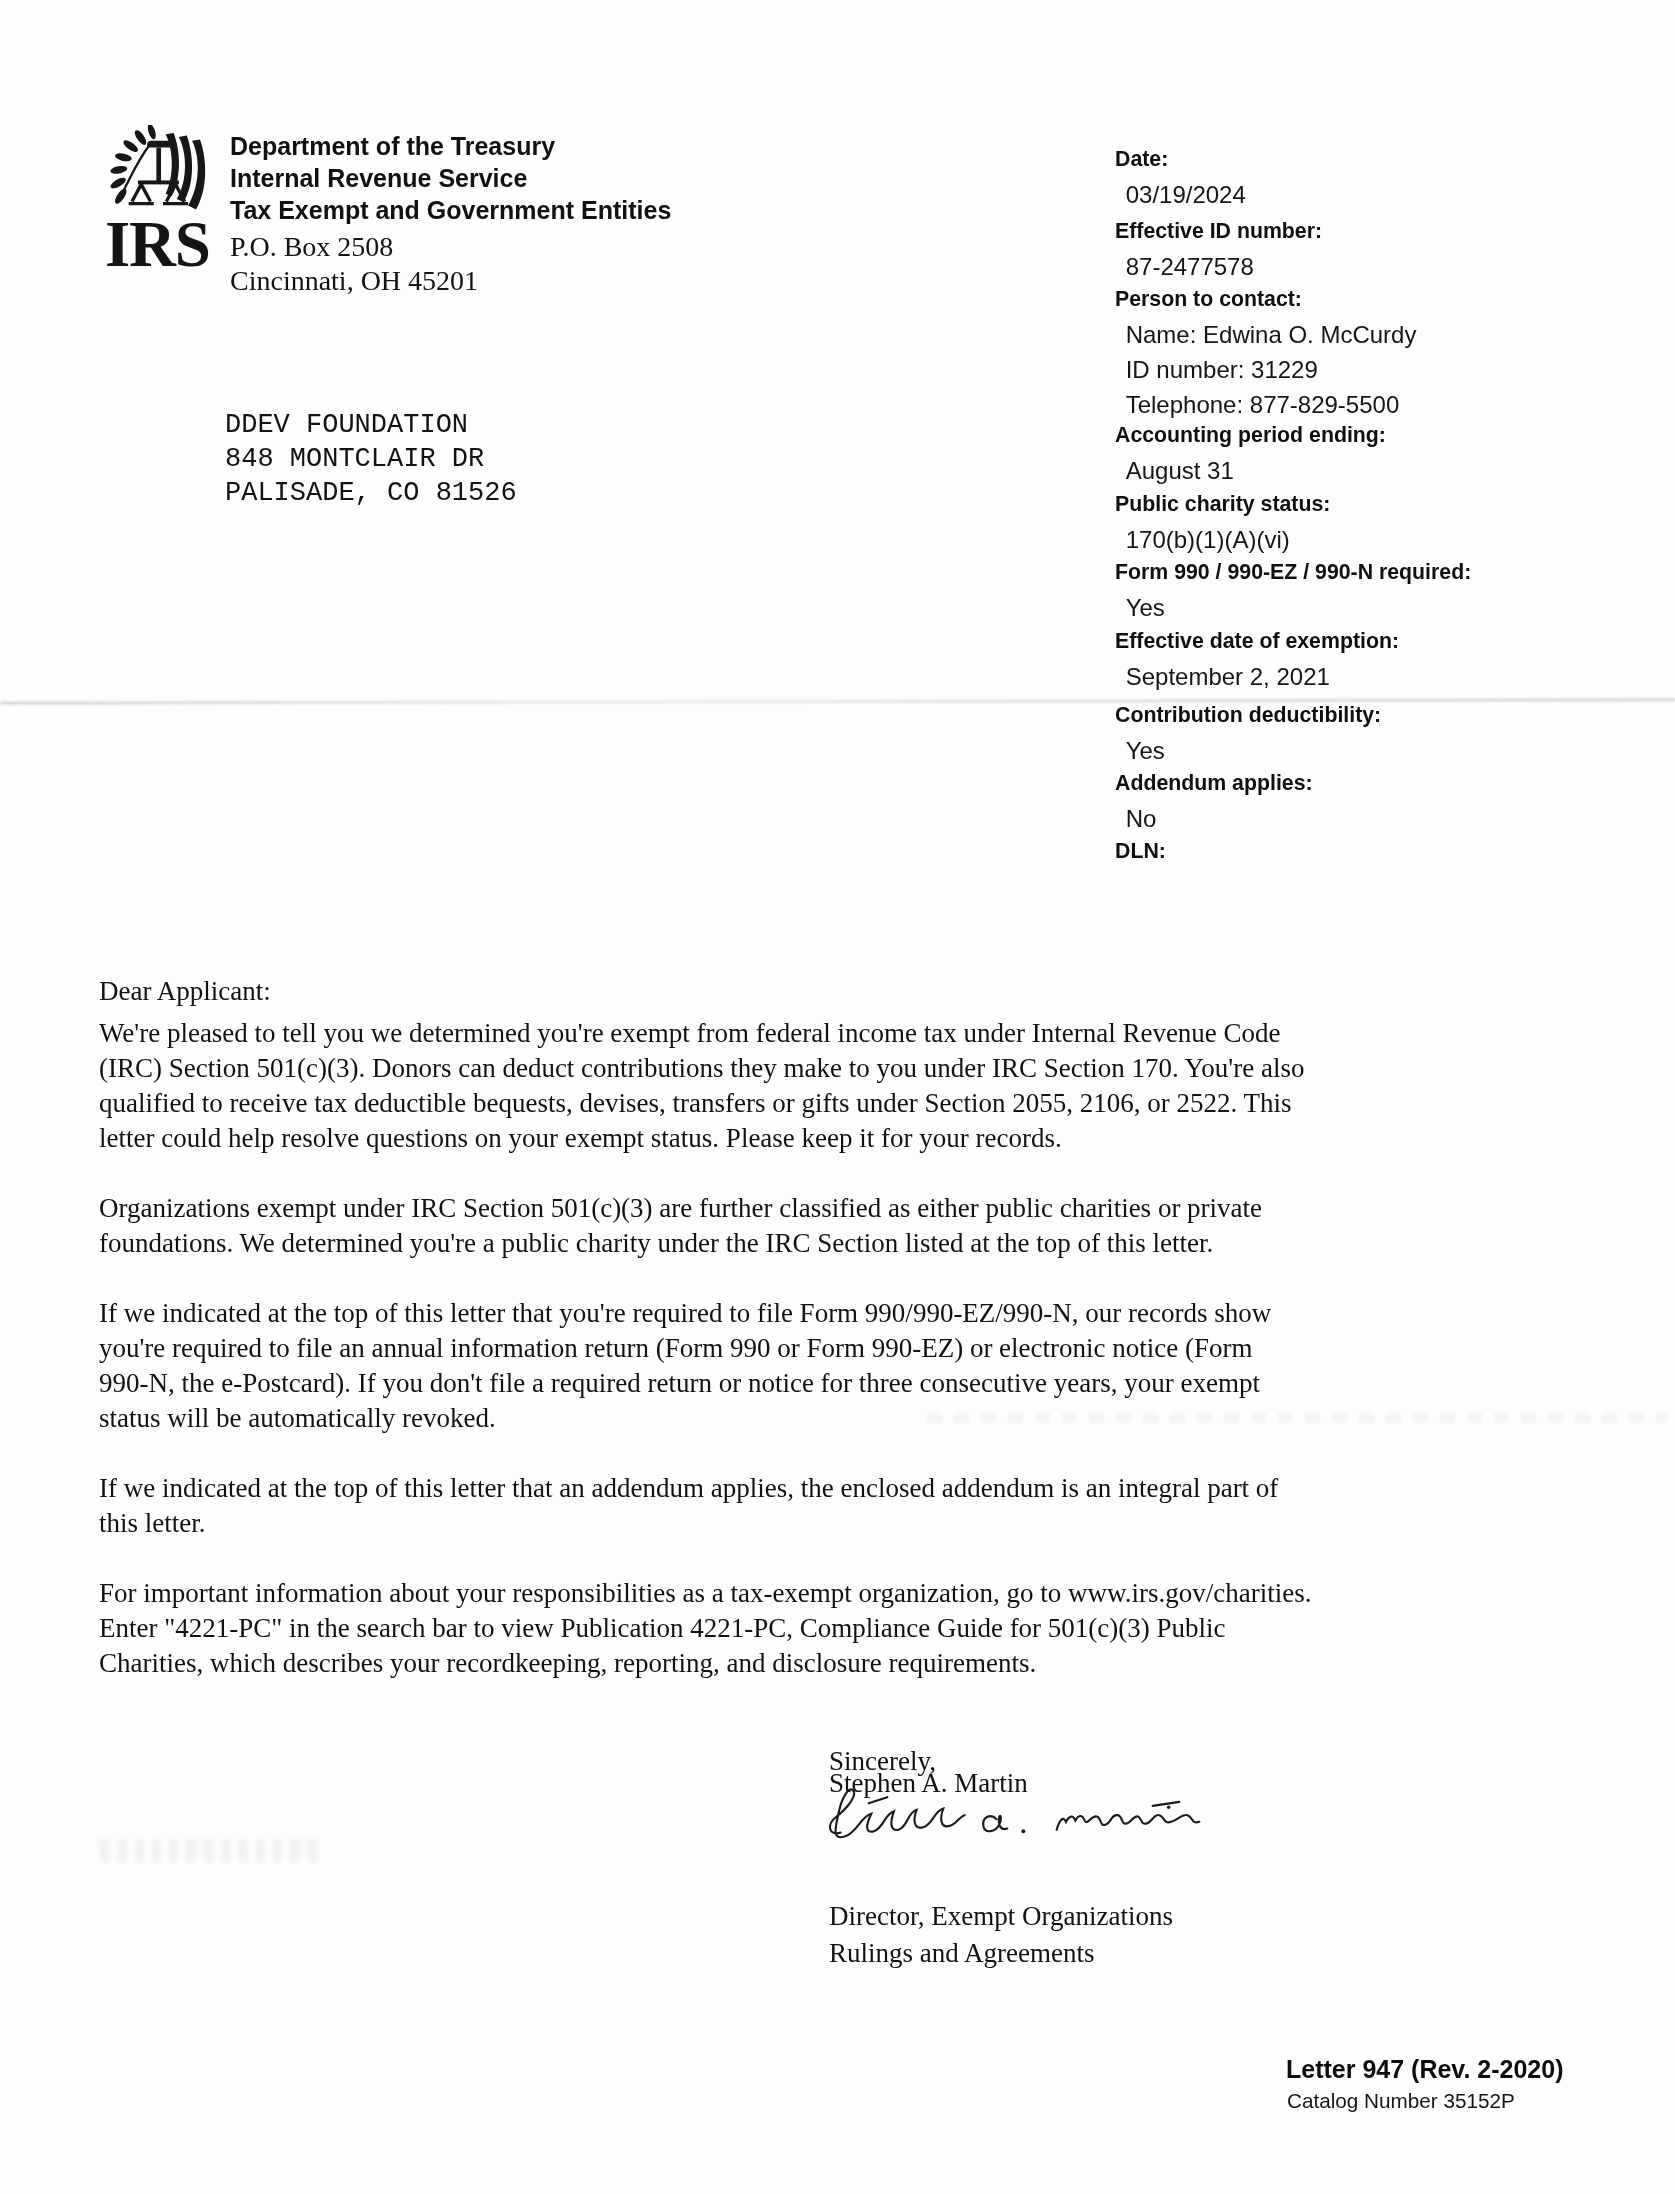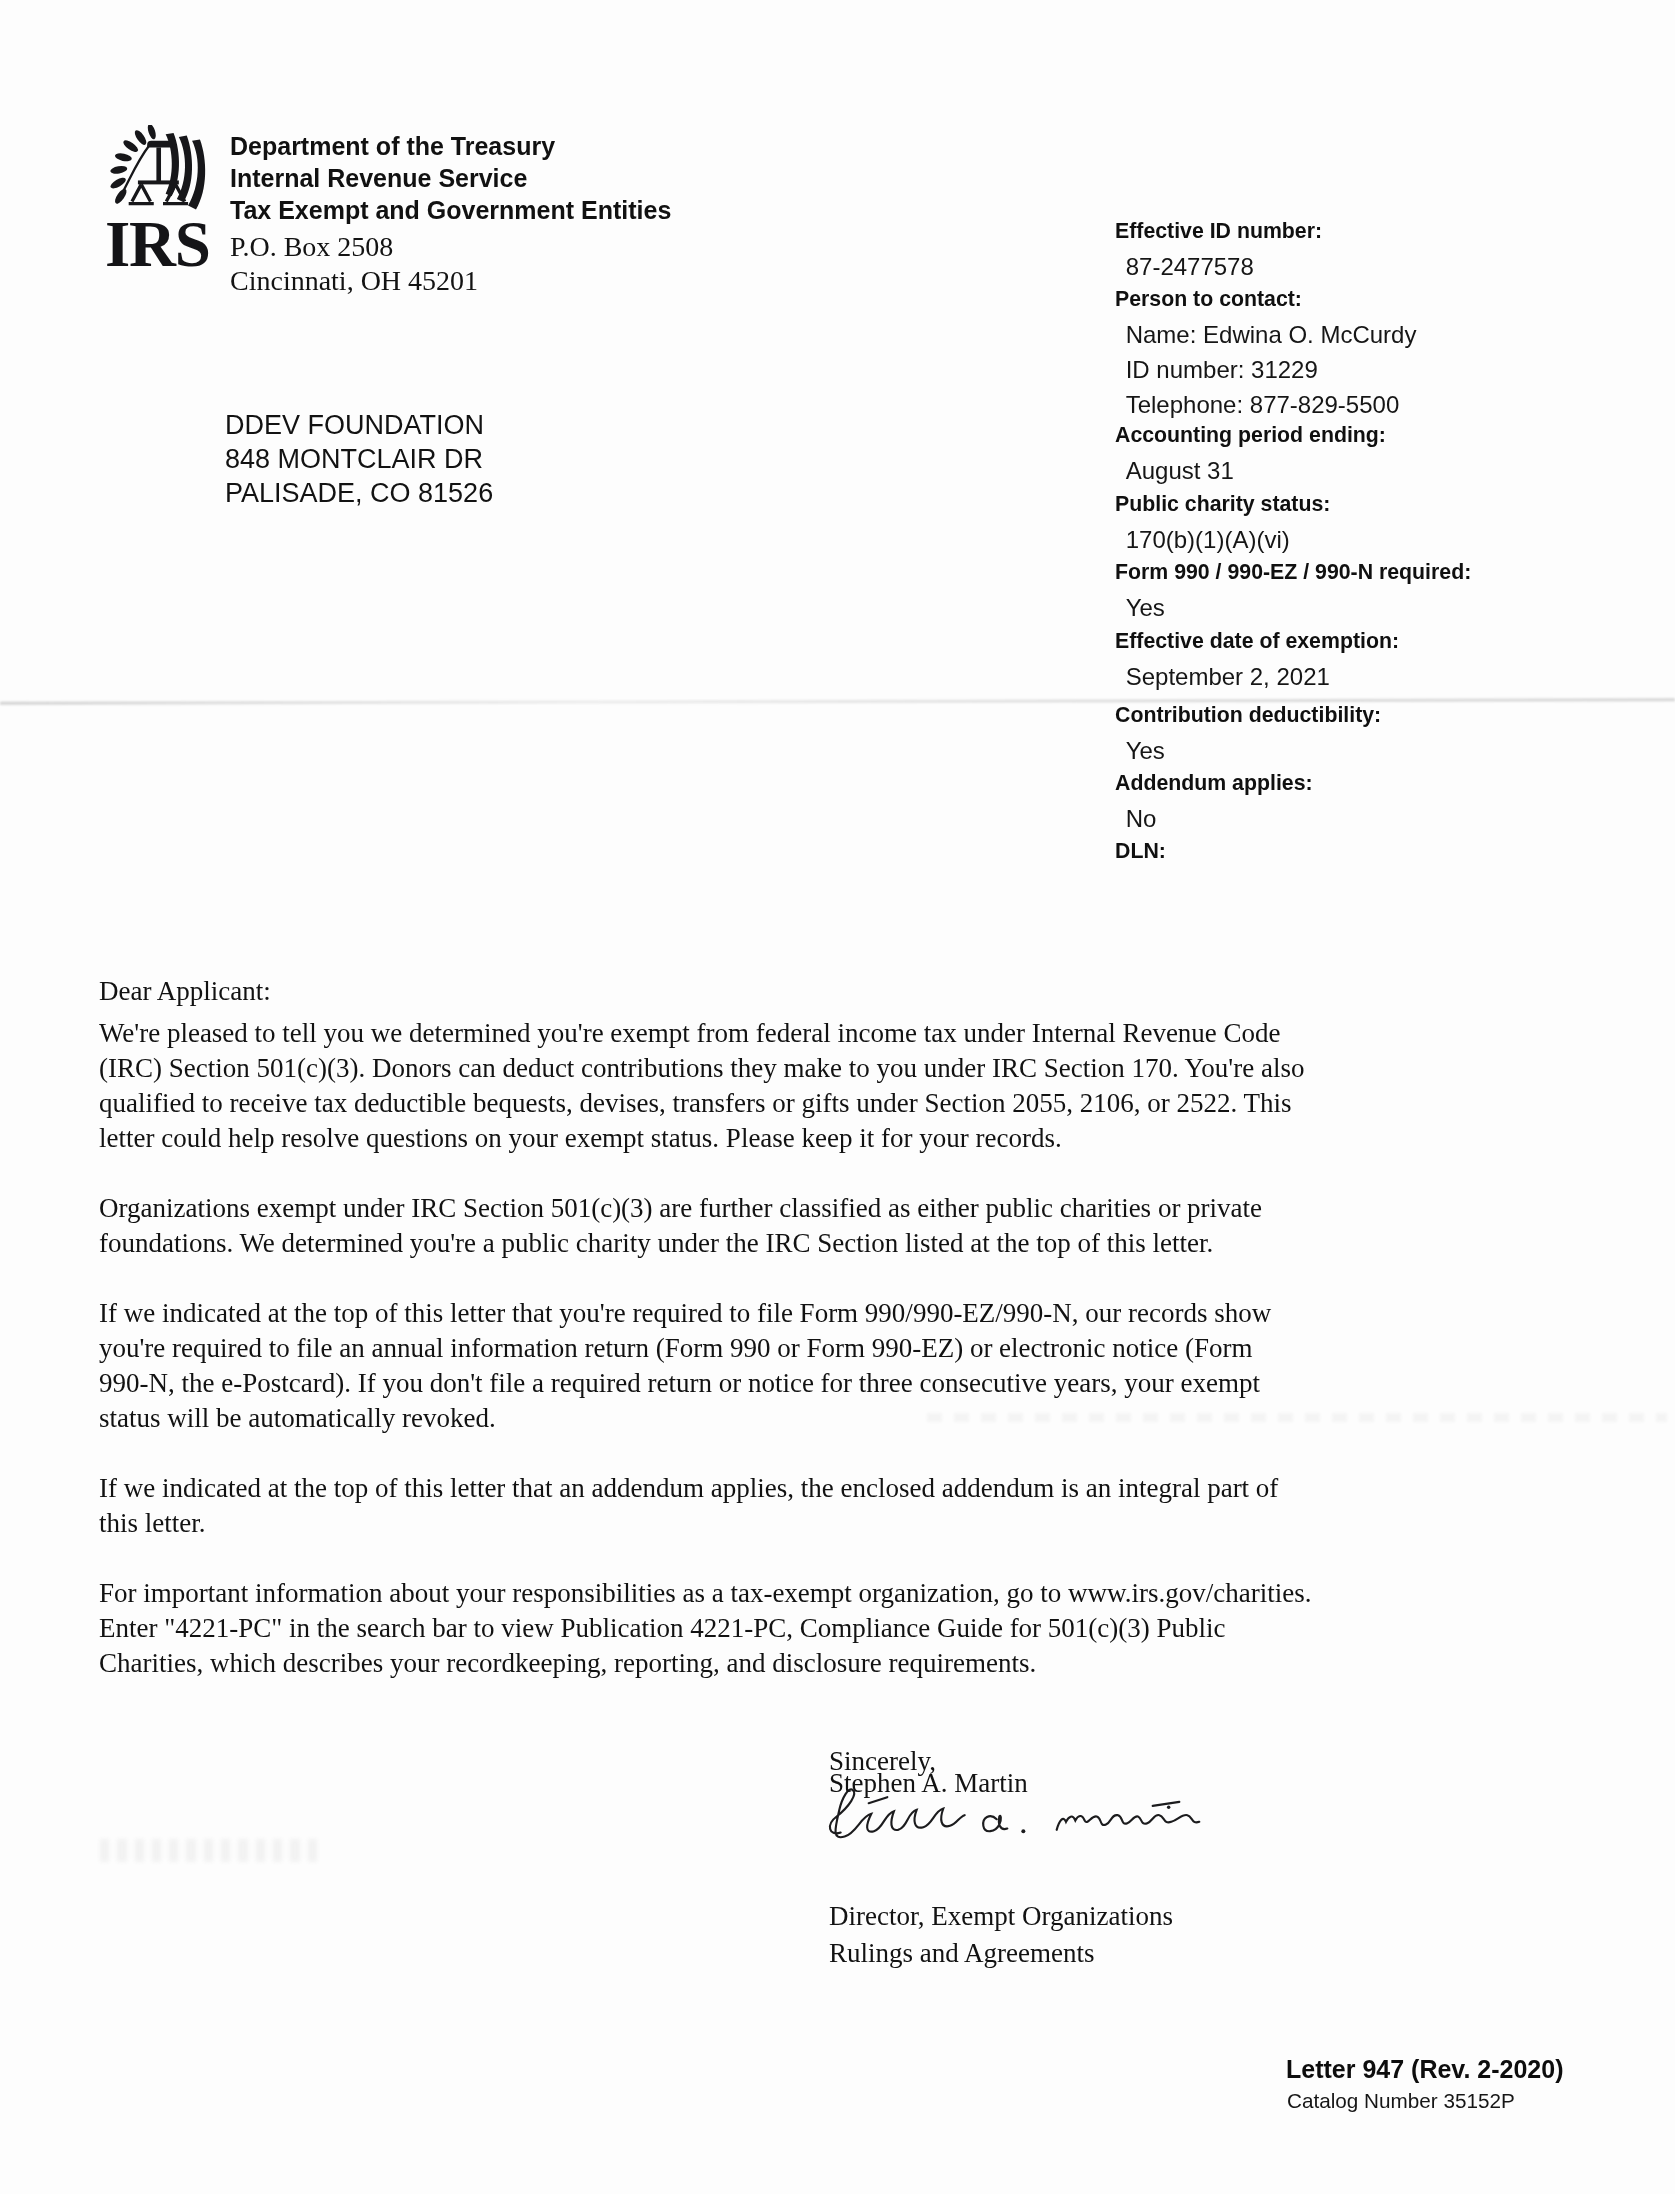--- a/index.html
+++ b/index.html
@@ -34,21 +34,21 @@
     left: 230px;
     font-family: "Liberation Serif", serif;
     font-size: 28px; line-height: 32px; color: #131313;
   }
   .hdr-addr-1 { top: 231px; }
   .hdr-addr-2 { top: 265px; }
 
   
   .recipient {
     left: 225px; top: 408px;
-    font-family: Liberation Sans, sans-serif;
+    font-family: Liberation Mono, monospace;
     font-size: 27px; line-height: 34px;
     white-space: pre-line; color: #121212;
   }
 
   
   .ig { left: 1115px; width: 520px; }
   .ig .lbl {
     font-family: "Liberation Sans", sans-serif;
     font-weight: bold; font-size: 21.3px; line-height: 25px;
     margin-bottom: 5.3px; color: #101010;
@@ -151,20 +151,24 @@
   <div class="abs org-line org-line-1">Department of the Treasury</div>
   <div class="abs org-line org-line-2">Internal Revenue Service</div>
   <div class="abs org-line org-line-3">Tax Exempt and Government Entities</div>
   <div class="abs hdr-addr hdr-addr-1">P.O. Box 2508</div>
   <div class="abs hdr-addr hdr-addr-2">Cincinnati, OH 45201</div>
 
   <div class="abs recipient">DDEV FOUNDATION
 848 MONTCLAIR DR
 PALISADE, CO 81526</div>
 
+  <div class="abs ig ig0">
+    <div class="lbl">Date:</div>
+    <div class="val">03/19/2024</div>
+  </div>
   <div class="abs ig ig1">
     <div class="lbl">Effective ID number:</div>
     <div class="val">87-2477578</div>
   </div>
   <div class="abs ig ig2">
     <div class="lbl">Person to contact:</div>
     <div class="val">Name: Edwina O. McCurdy
 ID number: 31229
 Telephone: 877-829-5500</div>
   </div>

